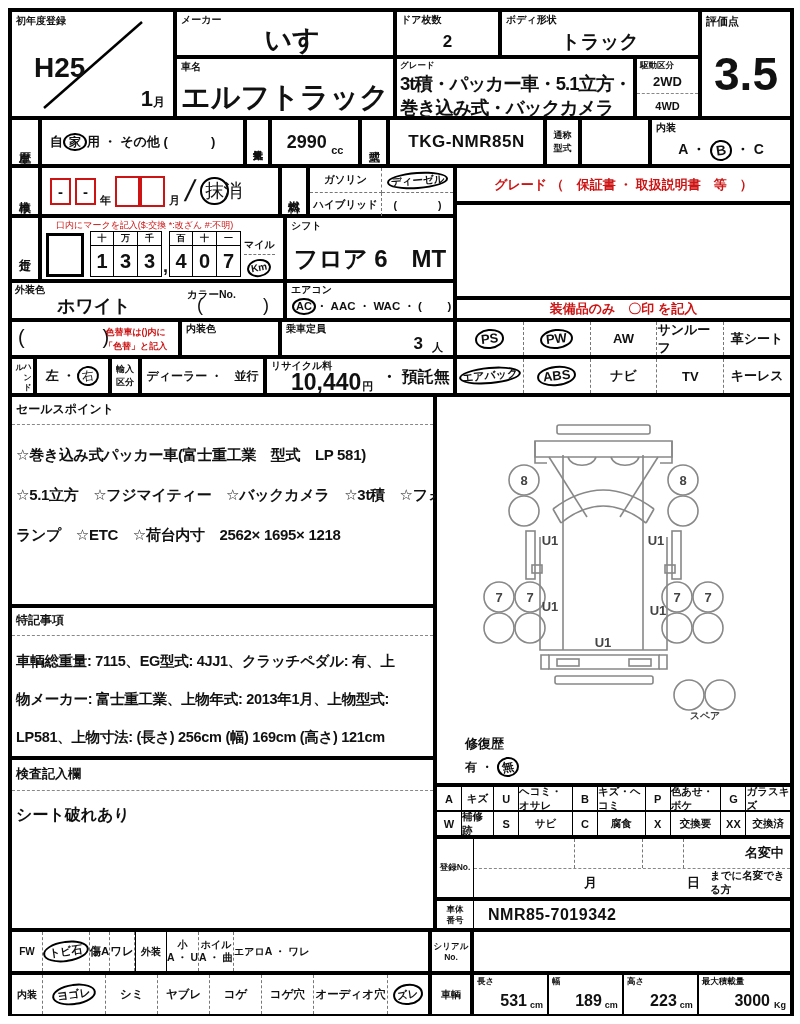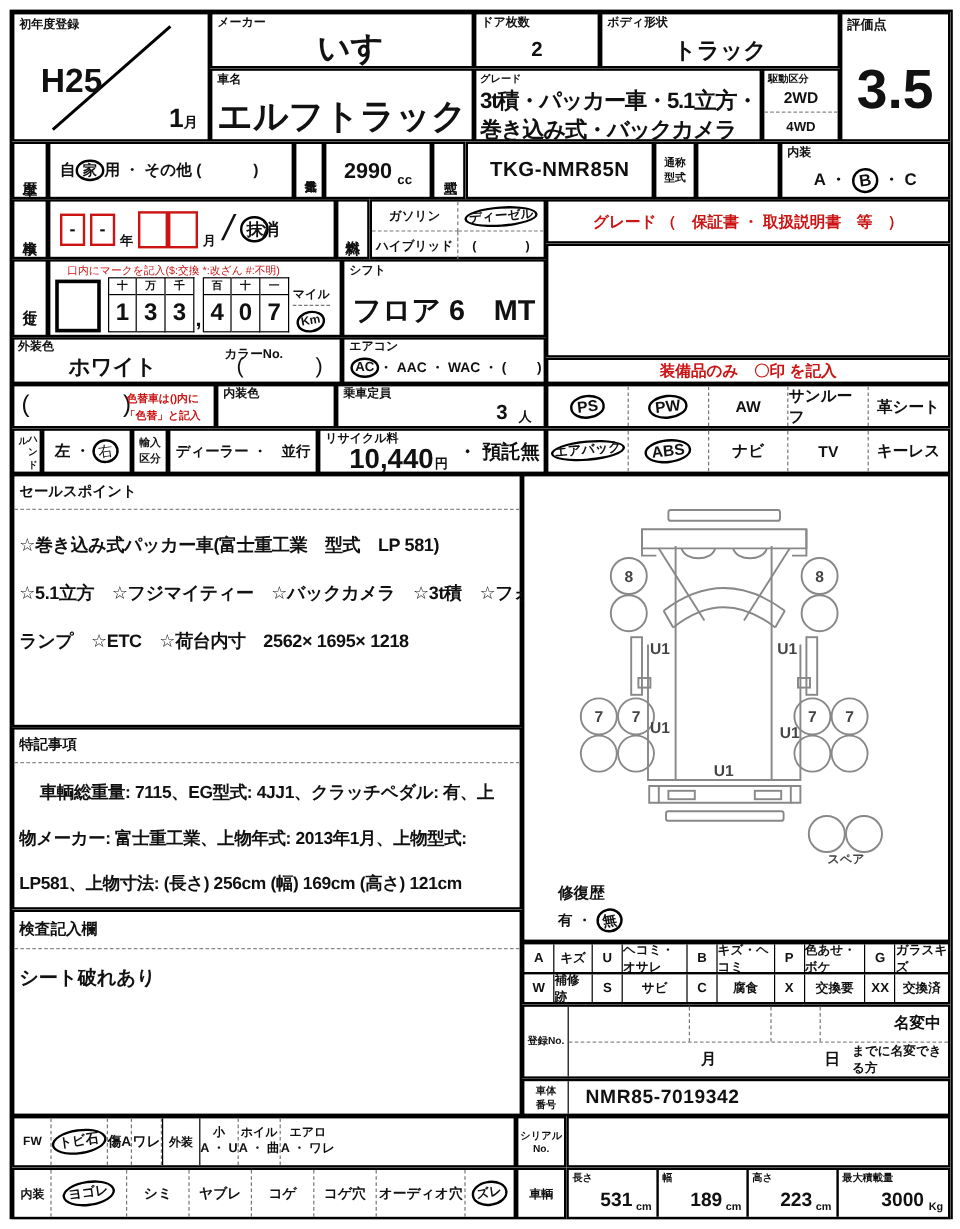--- a/index.html
+++ b/index.html
@@ -116,21 +116,21 @@
     <div class="vert cellmid" style="height:100%;margin:0 auto;font-size:12px;font-weight:700;">車検</div>
   </div>
   <div class="c fx" style="left:40px;top:166px;width:240px;height:50px;align-items:center;padding-left:8px;gap:4px;">
     <span class="redbx cellmid" style="width:21px;height:27px;font-size:15px;font-weight:700;">-</span>
     <span class="redbx cellmid" style="width:21px;height:27px;font-size:15px;font-weight:700;">-</span>
     <span style="font-size:11px;font-weight:700;align-self:flex-end;margin-bottom:6px;">年</span>
     <span class="redbx" style="width:25px;height:31px;"></span>
     <span class="redbx" style="width:25px;height:31px;margin-left:-4px;"></span>
     <span style="font-size:11px;font-weight:700;align-self:flex-end;margin-bottom:6px;">月</span>
     <span style="font-size:30px;font-weight:400;transform:skewX(-12deg);margin:0 2px;">/</span>
-    <span style="font-size:14px;font-weight:700;"><span class="mark" style="border-width:2px;padding:1px 3px;">抹</span><span style="margin-left:-6px;">消</span></span>
+    <span style="font-size:19px;font-weight:400;"><span class="mark" style="border-width:2px;padding:1px 3px;">抹</span><span style="margin-left:-6px;">消</span></span>
   </div>
   <div class="c" style="left:280px;top:166px;width:28px;height:50px;">
     <div class="vert cellmid" style="height:100%;margin:0 auto;font-size:12px;font-weight:700;">燃料</div>
   </div>
   <div class="c" style="left:308px;top:166px;width:147px;height:50px;">
     <div class="p cellmid" style="left:0;top:0;width:72px;height:25px;font-size:10.5px;font-weight:600;border-right:1.5px dashed #777;border-bottom:1.5px dashed #777;">ガソリン</div>
     <div class="p cellmid" style="left:72px;top:0;width:71px;height:25px;border-bottom:1.5px dashed #777;">
       <span class="mark" style="font-size:10.5px;font-weight:600;border-width:2px;padding:0 2px;transform:rotate(-4deg);">ディーゼル</span>
     </div>
     <div class="p cellmid" style="left:0;top:25px;width:72px;height:23px;font-size:10.5px;font-weight:600;border-right:1.5px dashed #777;">ハイブリッド</div>
@@ -274,21 +274,21 @@
     <div style="padding:10px 4px 0;font-size:15px;font-weight:600;line-height:40px;letter-spacing:-0.3px;">
       <div style="white-space:nowrap;">☆巻き込み式パッカー車(富士重工業　型式　LP 581)</div>
       <div style="white-space:nowrap;">☆5.1立方　☆フジマイティー　☆バックカメラ　☆3t積　☆フォグ</div>
       <div style="white-space:nowrap;">ランプ　☆ETC　☆荷台内寸　2562× 1695× 1218</div>
     </div>
   </div>
 
   <div class="c" style="left:10px;top:606px;width:425px;height:152px;">
     <div style="font-size:12px;font-weight:700;padding:4px 4px 6px;border-bottom:1.5px dashed #888;">特記事項</div>
     <div style="padding:6px 4px 0;font-size:14.5px;font-weight:600;line-height:38px;letter-spacing:-0.3px;">
-      <div style="white-space:nowrap;text-align:center;">車輌総重量: 7115、EG型式: 4JJ1、クラッチペダル: 有、上</div>
+      <div style="white-space:nowrap;">車輌総重量: 7115、EG型式: 4JJ1、クラッチペダル: 有、上</div>
       <div style="white-space:nowrap;">物メーカー: 富士重工業、上物年式: 2013年1月、上物型式:</div>
       <div style="white-space:nowrap;">LP581、上物寸法: (長さ) 256cm (幅) 169cm (高さ) 121cm</div>
     </div>
   </div>
 
   <div class="c" style="left:10px;top:758px;width:425px;height:172px;">
     <div style="font-size:13px;font-weight:700;padding:5px 4px 7px;border-bottom:1.5px dashed #888;">検査記入欄</div>
     <div style="padding:14px 4px 0;font-size:16px;font-weight:600;">シート破れあり</div>
   </div>
 
@@ -413,21 +413,21 @@
     <div class="bcell">ワレ</div>
     <div class="bcell" style="flex:0 0 30px;font-size:10px;border-right:1.5px solid #000;border-left:1.5px solid #000;">外装</div>
     <div class="bcell" style="flex-direction:column;line-height:1.3;">
         <span style="font-size:10px;">小</span>
         <span style="font-size:10.5px;">A ・ U</span>
       </div>
     <div class="bcell" style="flex-direction:column;line-height:1.3;">
         <span style="font-size:10px;">ホイル</span>
         <span style="font-size:10.5px;">A ・ 曲</span>
       </div>
-    <div class="bcell" style="flex-direction:column;line-height:1.3;border-right:none;">
+    <div class="bcell" style="flex-direction:row;line-height:1.3;border-right:none;">
         <span style="font-size:10px;">エアロ</span>
         <span style="font-size:10.5px;">A ・ ワレ</span>
       </div>
   </div>
   <div class="c" style="left:430px;top:930px;width:42px;height:43px;">
     <div class="cellmid" style="height:100%;flex-direction:column;font-size:8.5px;font-weight:700;line-height:1.2;">
       <span>シリアル</span>
         <span>No.</span>
     </div>
   </div>

